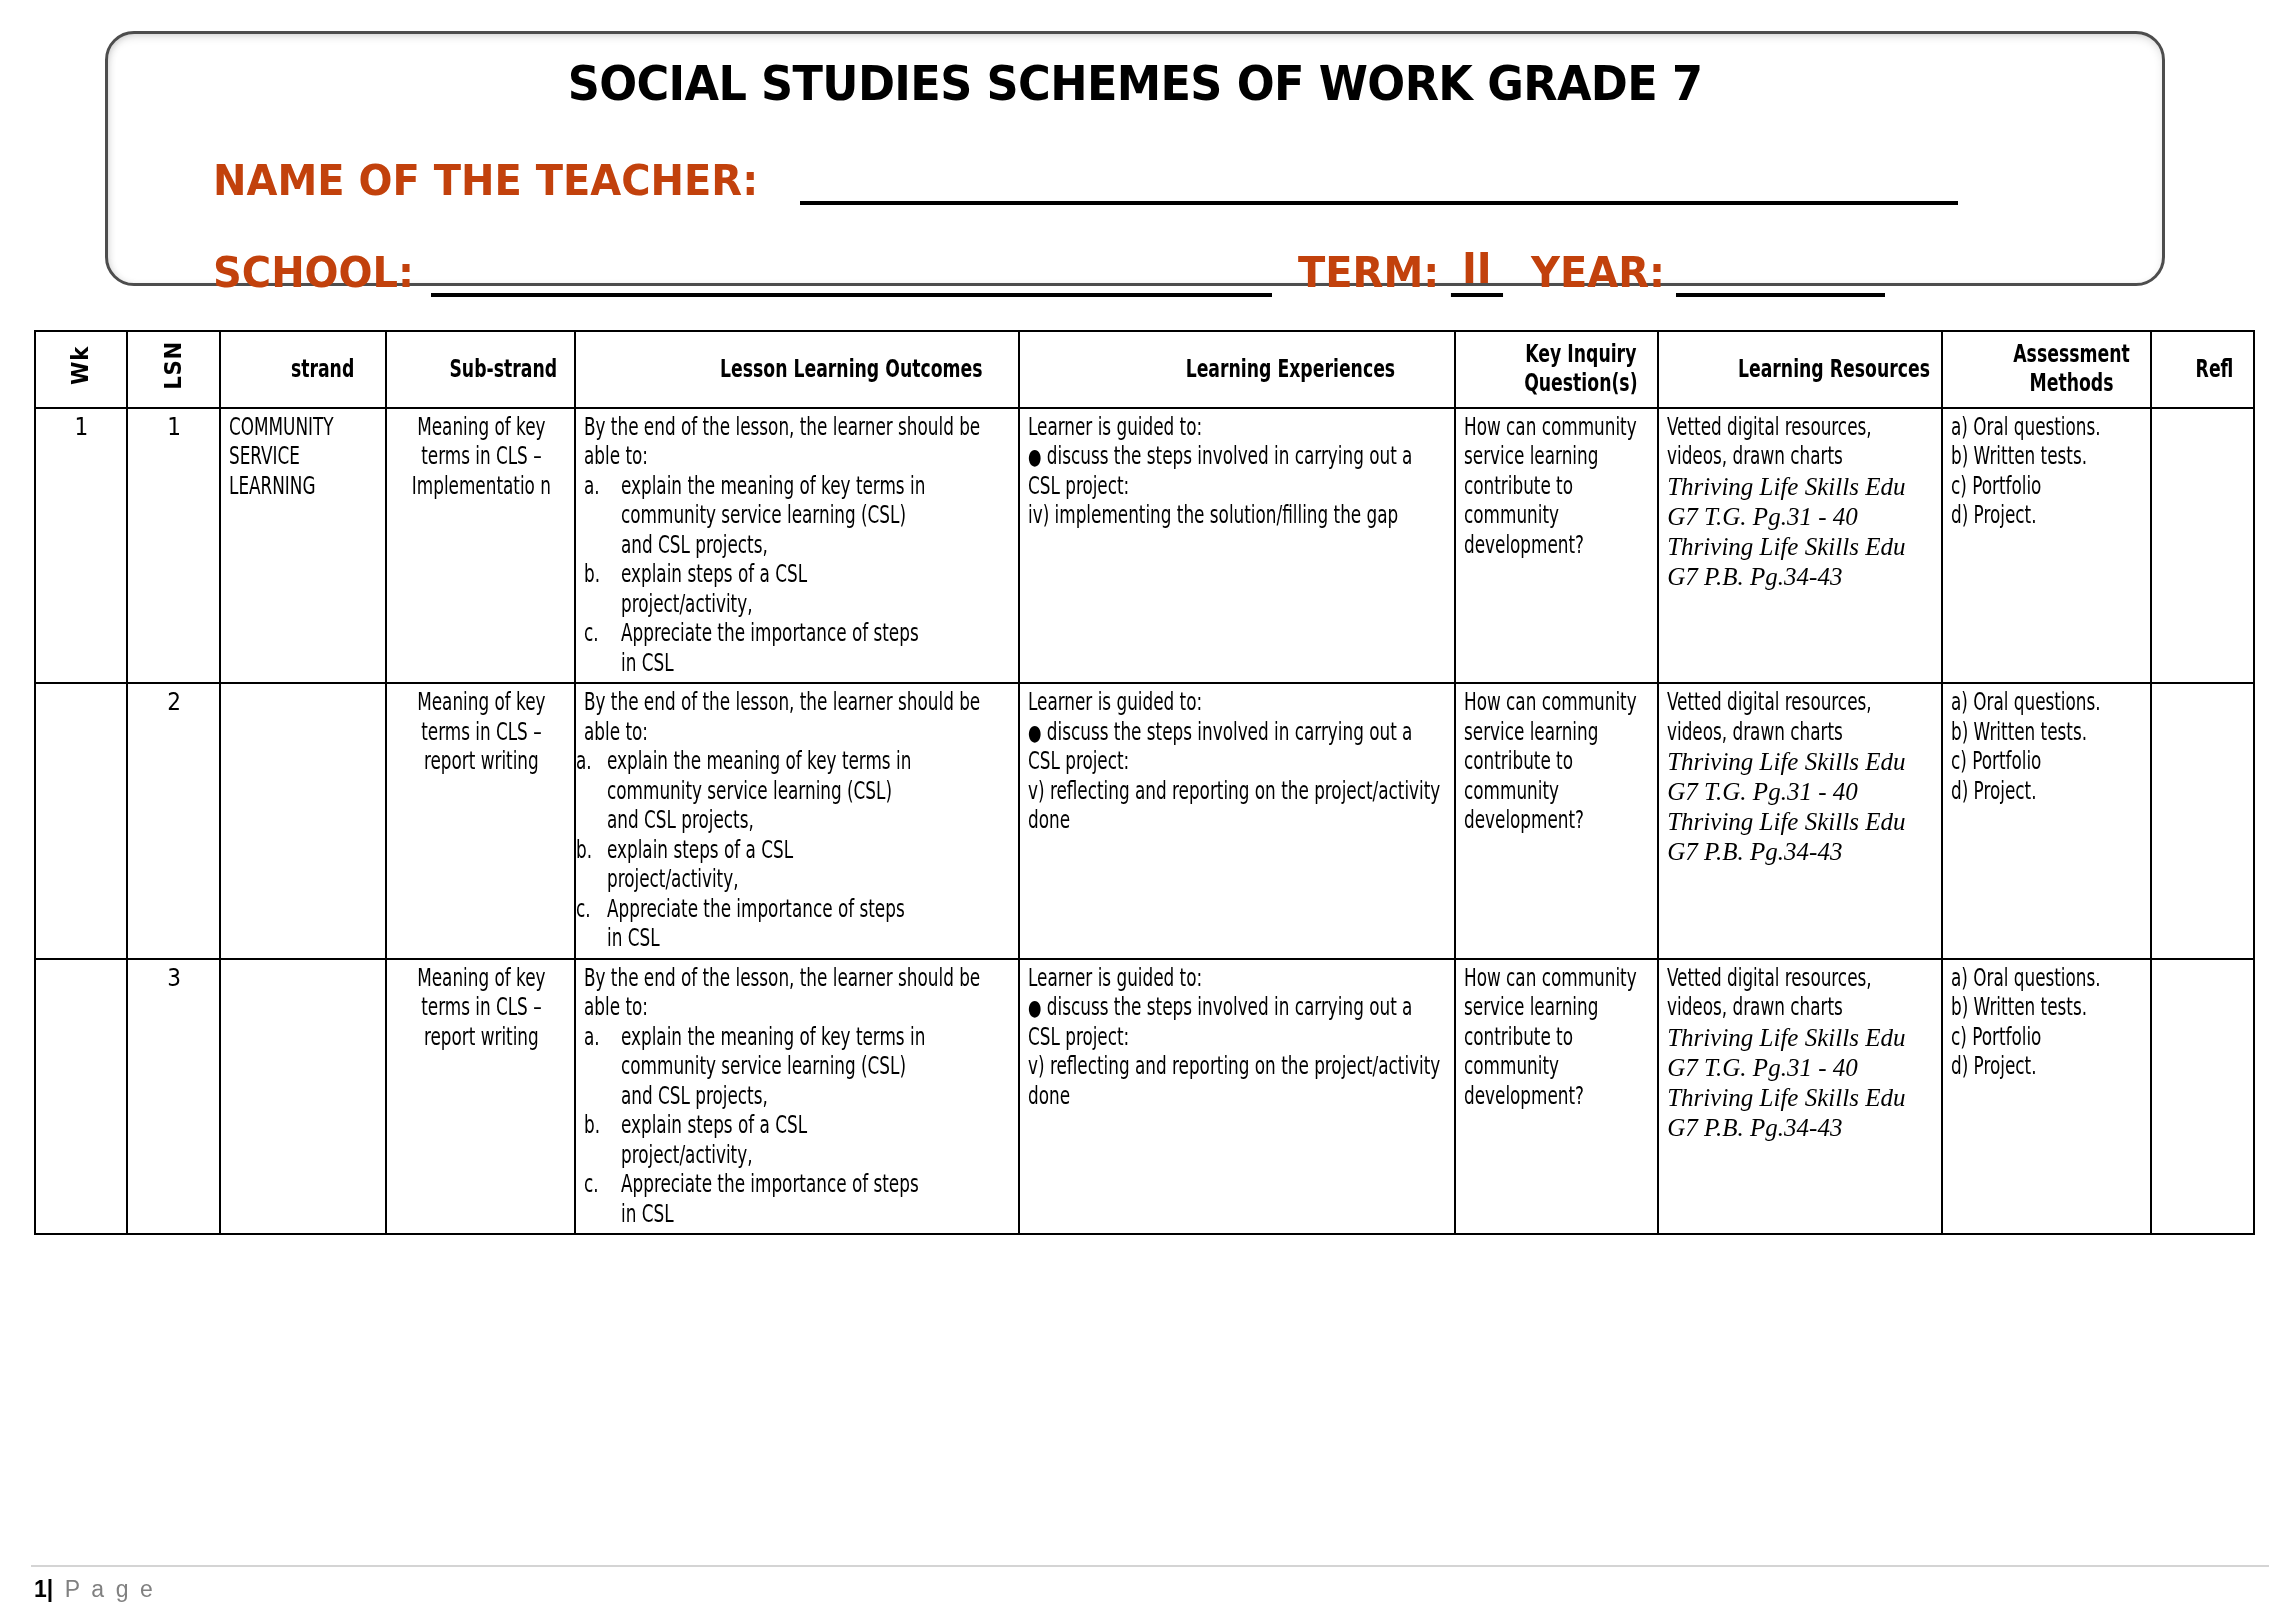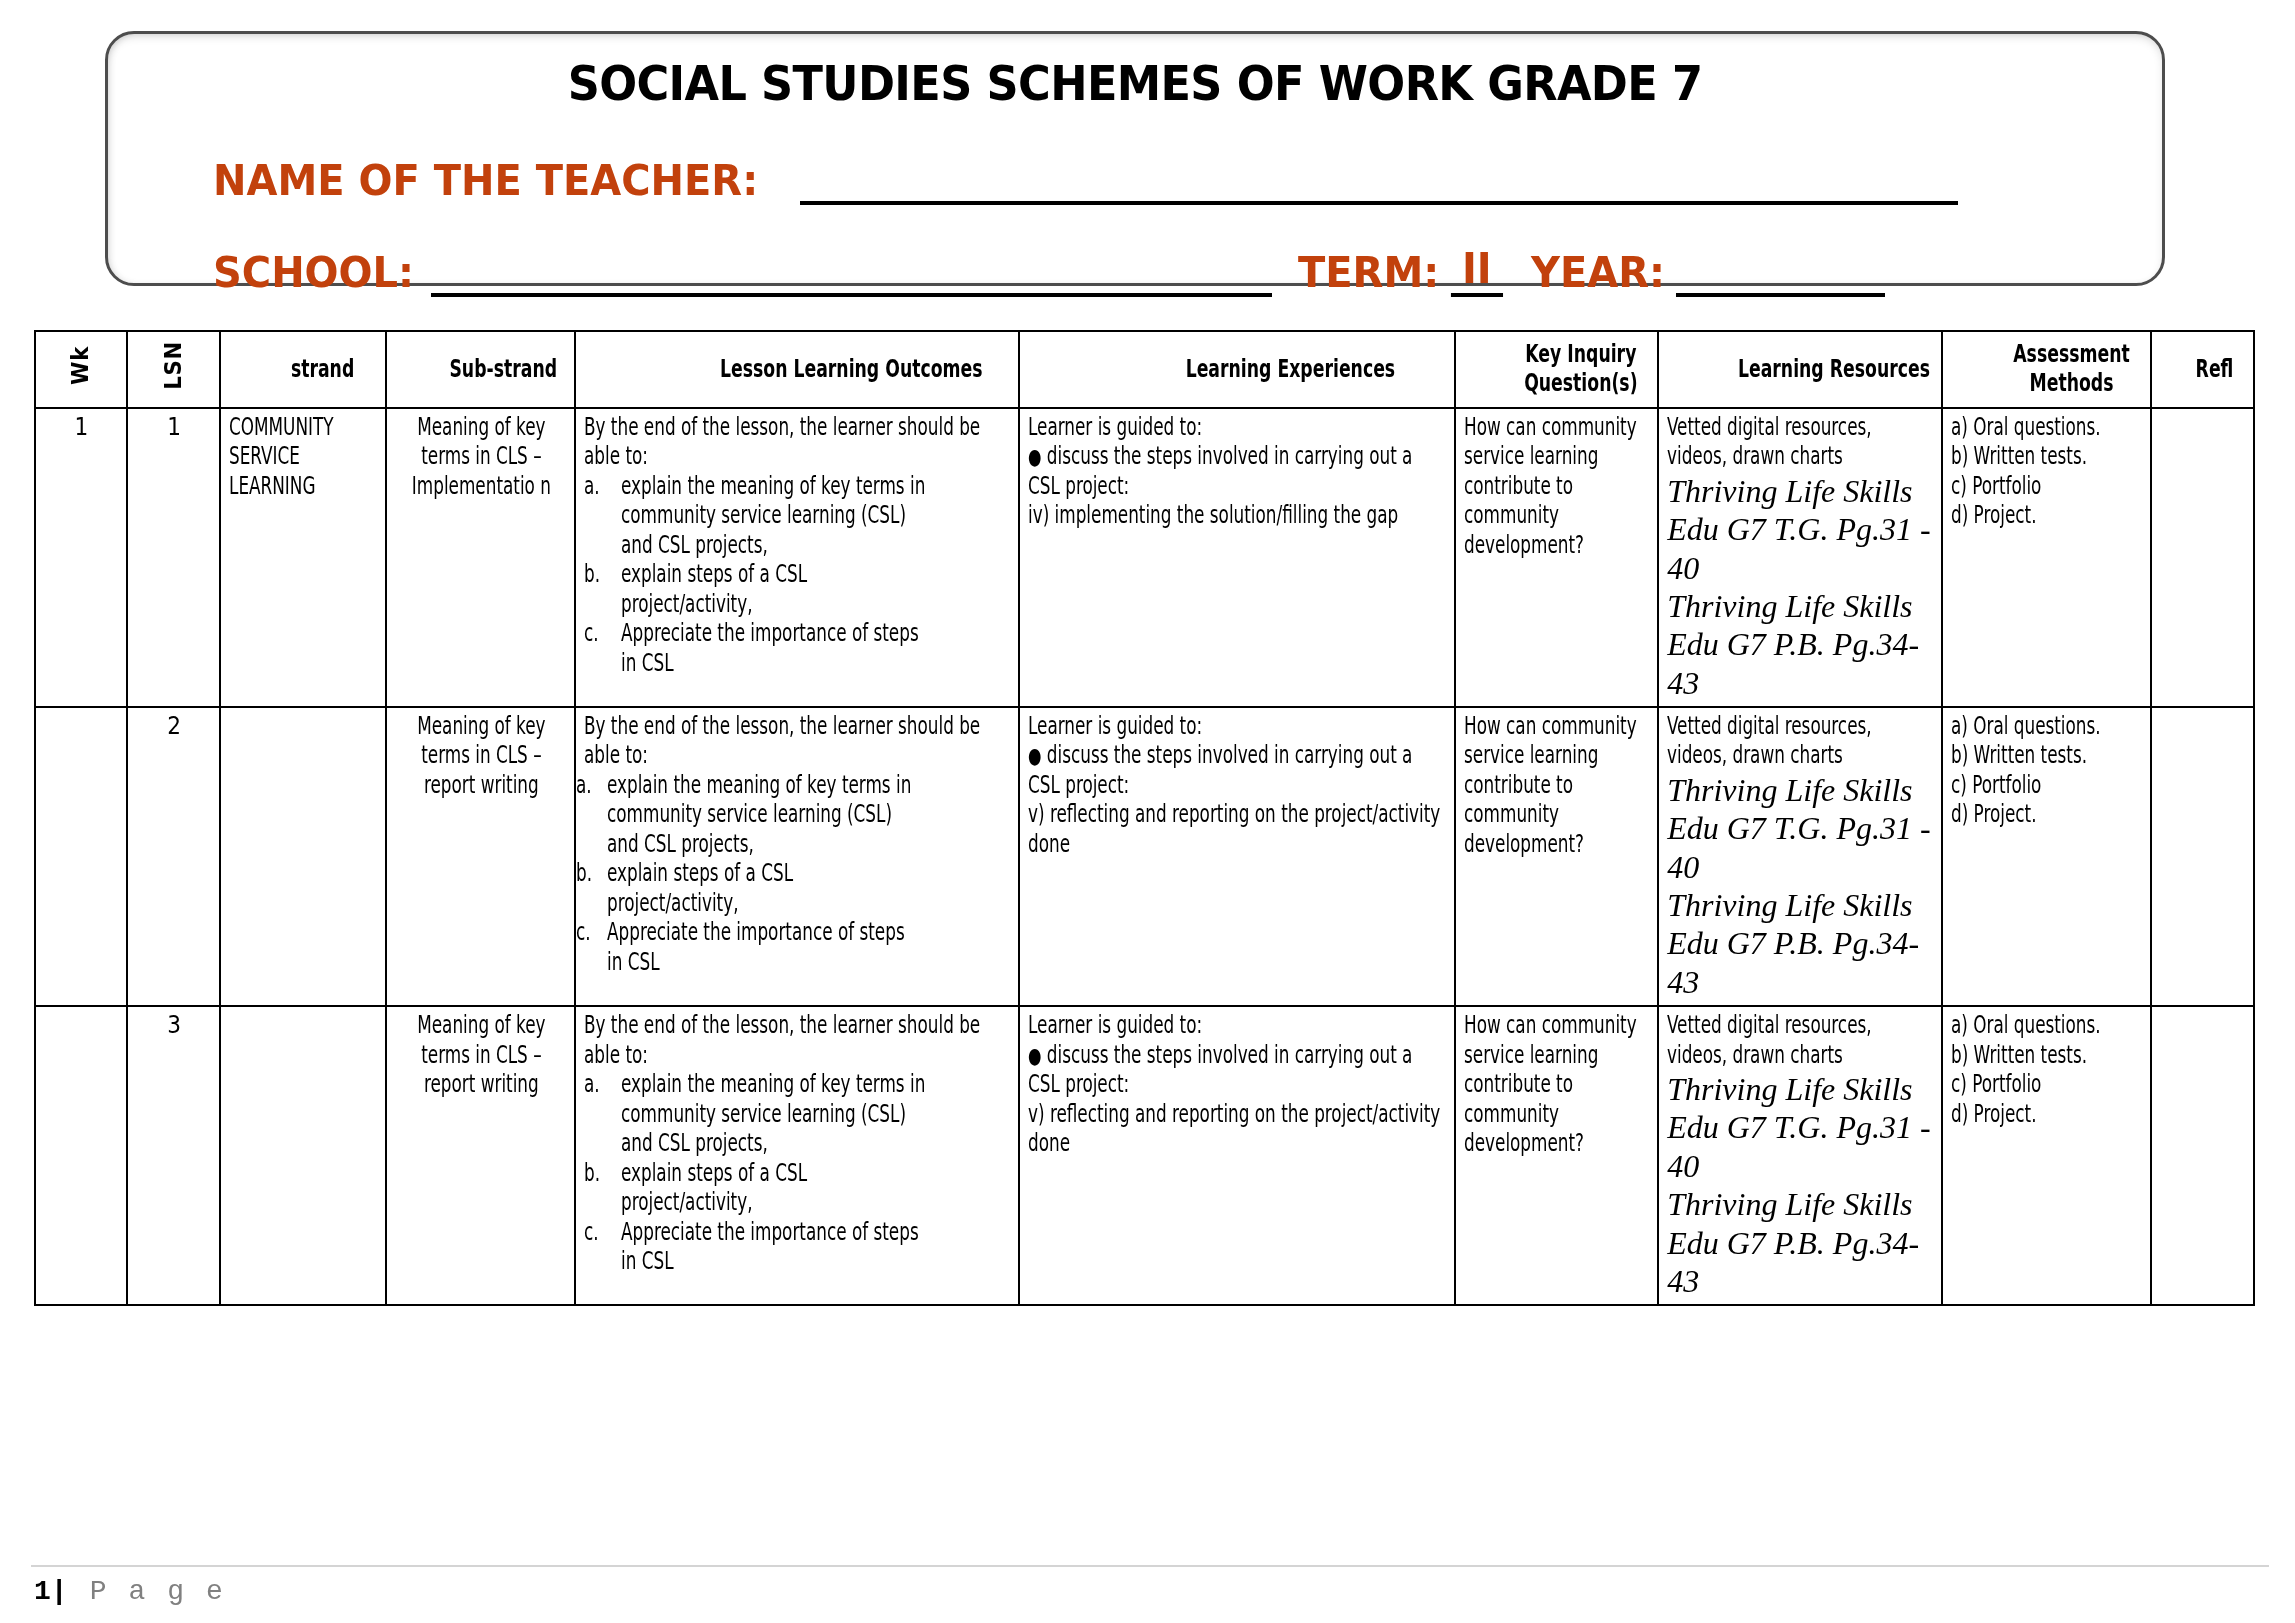--- a/index.html
+++ b/index.html
@@ -143,41 +143,41 @@
   .olist .tx { flex: 1 1 auto; }
   
   .olist.flush { margin-left: -7.9px; }
   .olist.flush .mk { width: 31px; }
 
   .bul { font-size: 22px; }
 
   .ital-serif {
     font-family: "Liberation Serif", "DejaVu Serif", serif;
     font-style: italic;
-    font-size: 32px;
+    font-size: 25px;
     line-height: 1.2;
   }
 
   .plain-line { display: block; }
 
   
   .footer-rule {
     position: absolute;
     left: 31px;
     top: 1565px;
     width: 2238px;
     height: 2px;
     background: #d4d4d4;
   }
   .footer-text {
     position: absolute;
     left: 34px;
     top: 1576px;
-    font-family: Liberation Mono, monospace;
-    font-size: 28px;
+    font-family: Liberation Sans, sans-serif;
+    font-size: 23px;
     color: #808080;
     letter-spacing: 2.6px;
   }
   .footer-text .pg { color: #000; font-weight: bold; letter-spacing: 0; }
   .footer-text .bar { color: #000; font-weight: bold; }
 </style>
 </head>
 <body>
 
 <div class="header-box">

